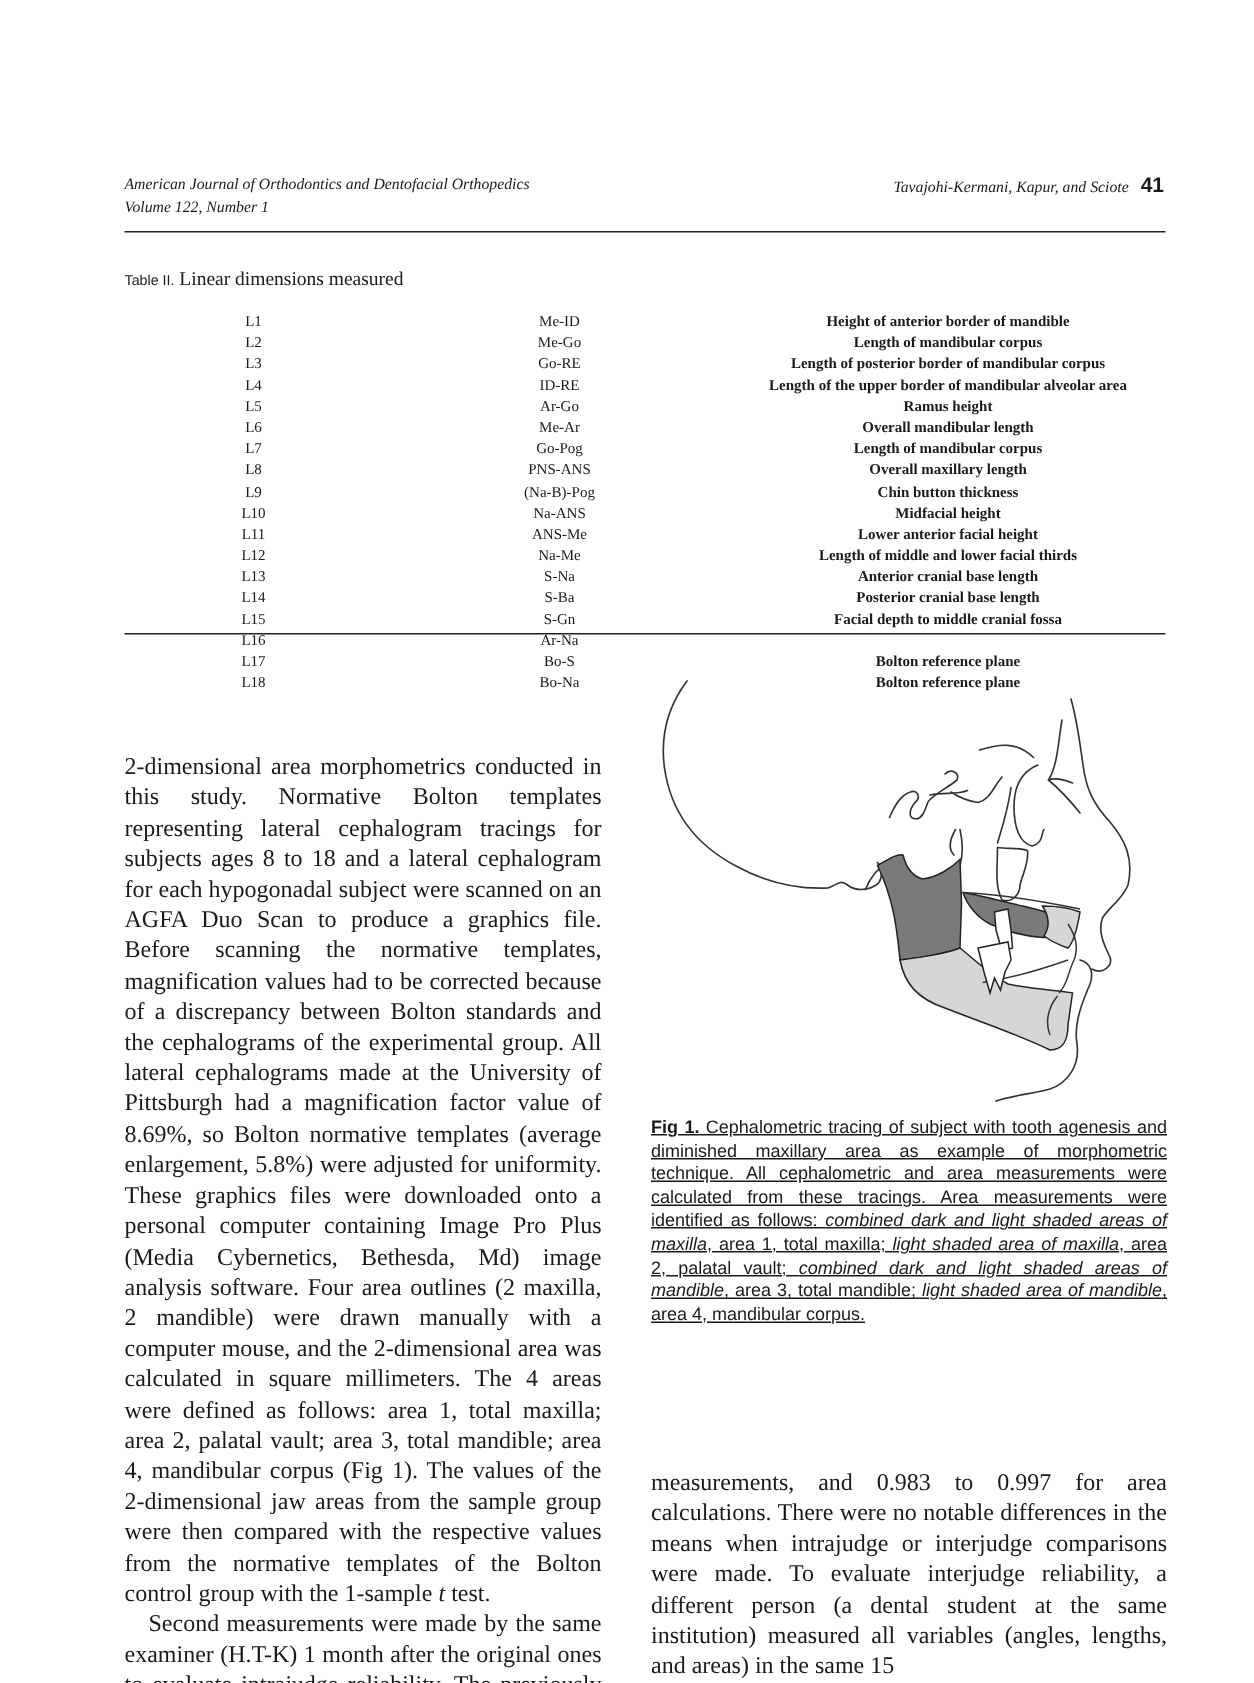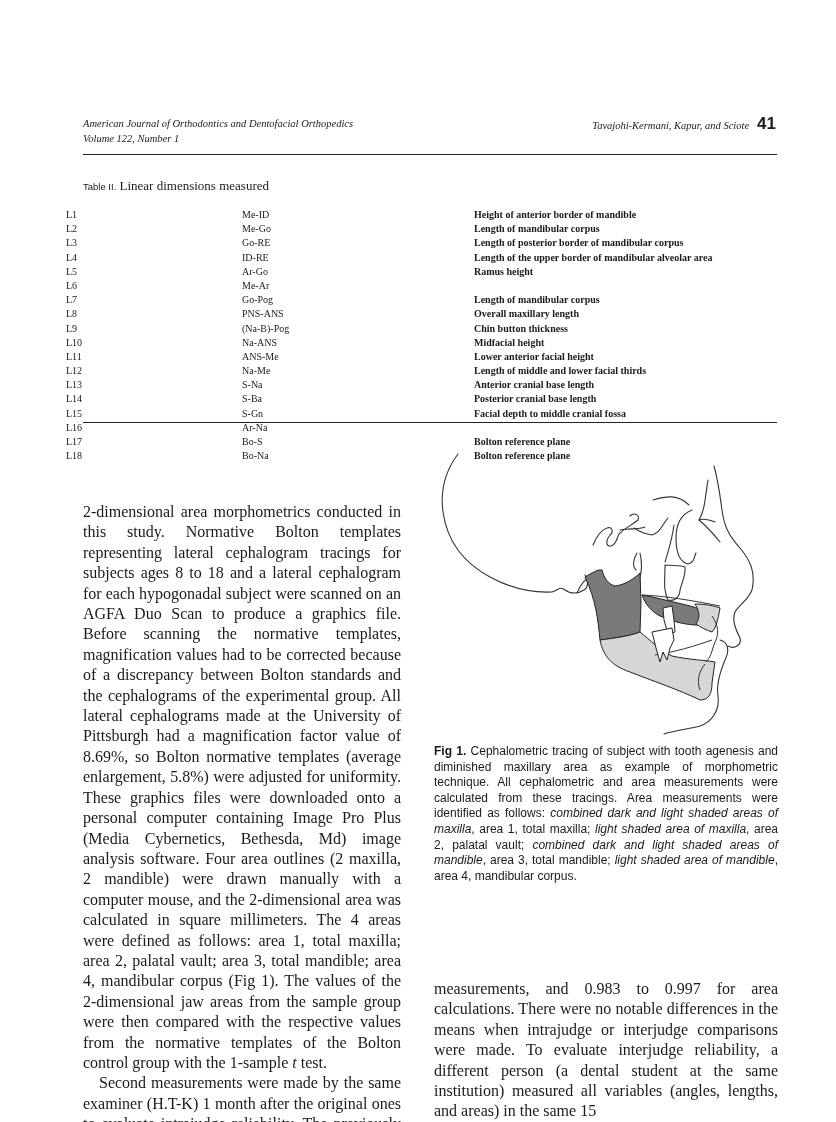--- a/index.html
+++ b/index.html
@@ -1,28 +1,28 @@
 <!DOCTYPE html>
 <html><head>
 <meta charset="utf-8">
 <style>
   html, body { margin:0; padding:0; background:#ffffff; }
   body { width:836px; height:1122px; position:relative; overflow:hidden; color:#1a1a1a; }
   .serif { font-family: "Liberation Serif", "DejaVu Serif", serif; margin-top: 48px; }
-  .sans { font-family: "Liberation Sans", "DejaVu Sans", sans-serif; }
+  .sans { font-family: "Liberation Sans", "DejaVu Sans", sans-serif; text-decoration: underline; }
   .abs { position:absolute; }
 
   #running-head-left { left:83px; top:68px; font-size:10.5px; font-style:italic; line-height:15px; }
   #running-head-right { right:60px; top:68px; font-size:10.5px; font-style:italic; line-height:15px; white-space:nowrap; }
-  #running-head-right .pg { font-style:normal; font-weight:bold; font-family:"Liberation Sans", sans-serif; font-size:17px; margin-left:8px; }
+  #running-head-right .pg { font-style:normal; font-weight:bold; font-family:"Liberation Sans", sans-serif; font-size:14px; margin-left:8px; }
 
   #table-caption { left:83px; top:130px; font-size:13px; white-space:nowrap;text-align:right; }
   #table-caption .lbl { font-family:"Liberation Sans", sans-serif; font-size:9.5px; }
   .rule { position:absolute; left:83px; width:694px; height:0; border-top:1.3px solid #222; }
-  #table { left:66px; top:160px; width:694px; }
+  #table { left:81px; top:160px; width:694px;text-align:center; }
   .trow { display:flex; height:14.2px; line-height:14.2px; font-size:10px; white-space:nowrap; }
   .c1 { width:176px; }
   .c2 { width:232px; }
   .c3 { flex:1;font-weight:bold; }
 
   .col { font-size:16px; line-height:20.4px; text-align:justify; }
   #col-left { left:83px; top:454px; width:318px; }
   #col-right-bottom { left:434px; top:931px; width:344px; }
   .indent { text-indent:16px; }
   .para { margin:0; }
@@ -71,20 +71,21 @@
       <div class="c3">Length of the upper border of mandibular alveolar area</div>
     </div>
     <div class="trow">
       <div class="c1">L5</div>
       <div class="c2">Ar-Go</div>
       <div class="c3">Ramus height</div>
     </div>
     <div class="trow">
       <div class="c1">L6</div>
       <div class="c2">Me-Ar</div>
+      <div class="c3">Overall mandibular length</div>
     </div>
     <div class="trow">
       <div class="c1">L7</div>
       <div class="c2">Go-Pog</div>
       <div class="c3">Length of mandibular corpus</div>
     </div>
     <div class="trow">
       <div class="c1">L8</div>
       <div class="c2">PNS-ANS</div>
       <div class="c3">Overall maxillary length</div>

